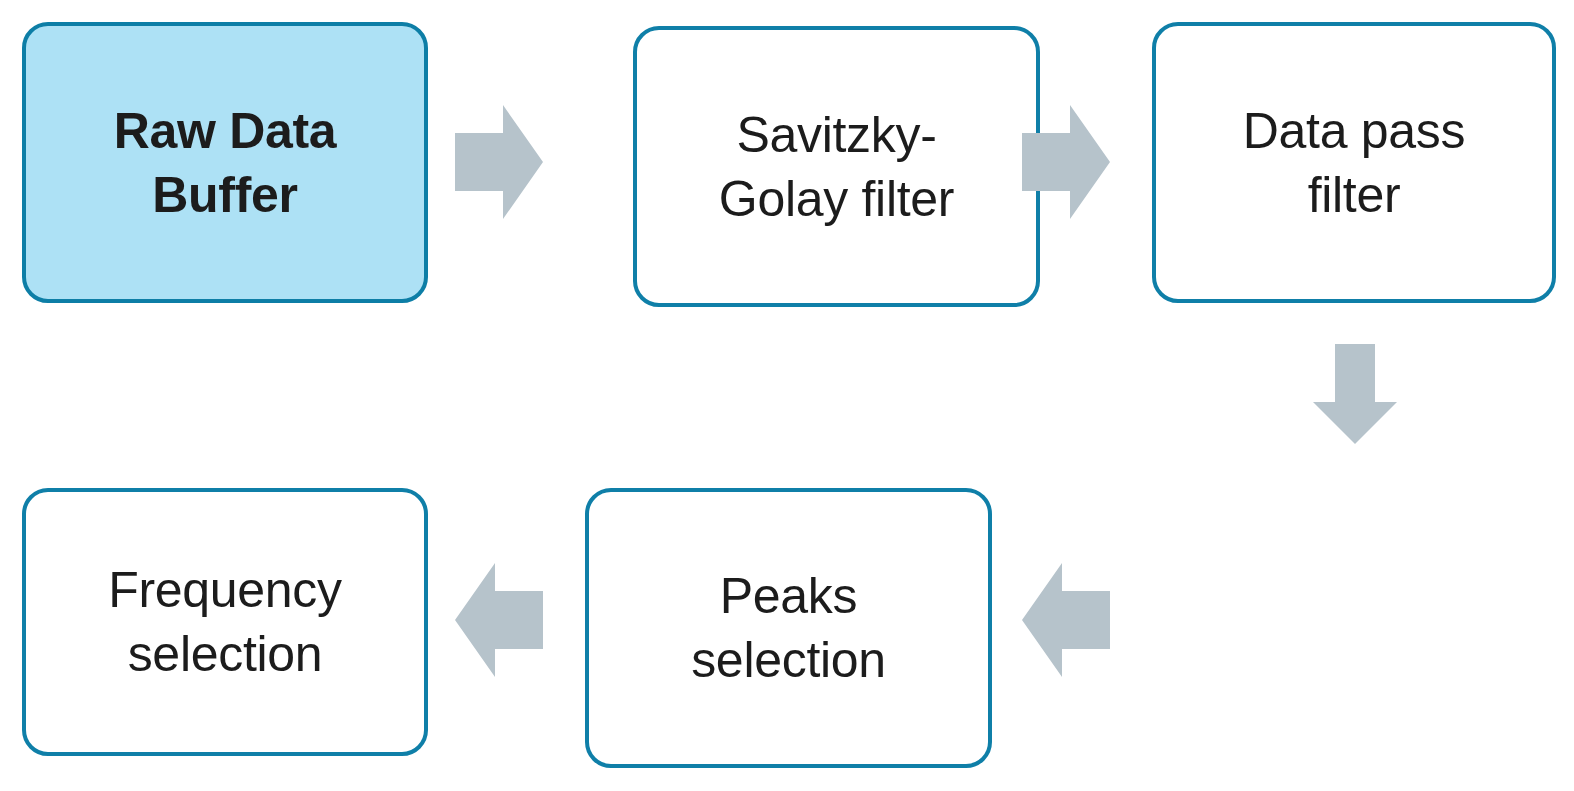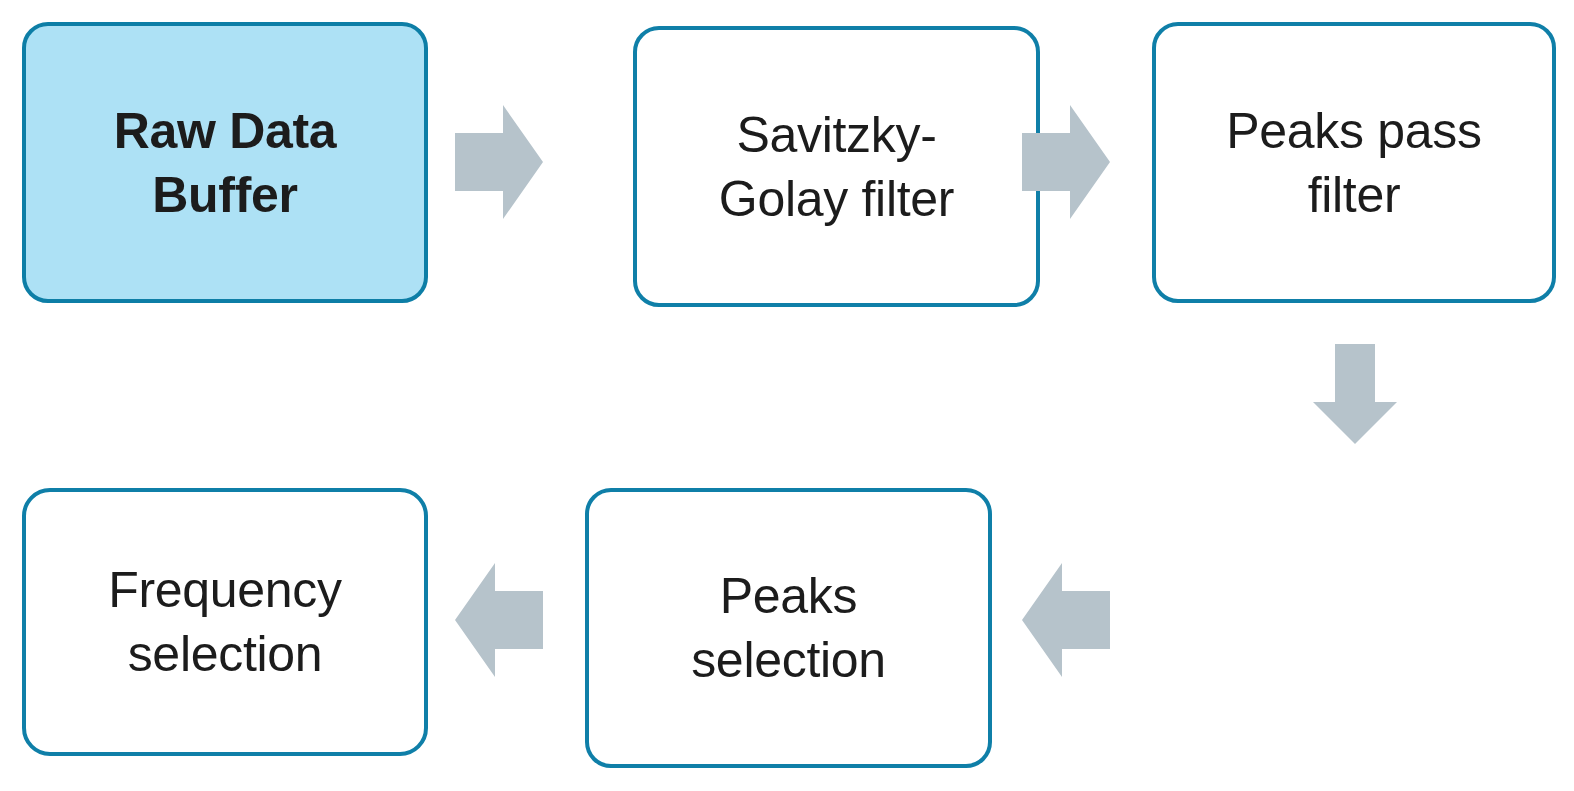--- a/index.html
+++ b/index.html
@@ -43,21 +43,21 @@
     letter-spacing: -0.3px;
     padding: 0 14px;
     white-space: pre-line;
   }
 
   
   #node-raw-data-buffer   { left: 22px;   top: 22px;  width: 406px; height: 281px; font-weight: bold; }
   #node-savitzky-golay    { left: 585px;  top: 26px;  width: 407px; height: 281px; margin-left: 48px; }
   #node-band-pass-filter  { left: 1152px; top: 22px;  width: 404px; height: 281px; }
   
-  #node-frequency-selection { left: 22px;   top: 488px; width: 406px; height: 268px; border-radius: 28px; }
+  #node-frequency-selection { left: 22px;   top: 488px; width: 406px; height: 268px; }
   #node-peaks-extraction    { left: 585px;  top: 488px; width: 407px; height: 280px; }
   #node-psds-computation    { left: 1152px; top: 488px; width: 404px; height: 280px; }
 
   
   .arrow {
     position: absolute;
   }
   .arrow svg { display: block; width: 100%; height: 100%; }
   .arrow svg polygon { fill: #b6c3cb; }
 
@@ -88,21 +88,21 @@
 Golay filter</span>
   </div>
 
   <div class="arrow" id="arrow-savitzky-to-band">
     <svg viewBox="0 0 88 114" preserveAspectRatio="none" aria-hidden="true">
       <polygon points="0,28 48,28 48,0 88,57 48,114 48,86 0,86"></polygon>
     </svg>
   </div>
 
   <div class="node" id="node-band-pass-filter">
-    <span class="node-label">Peaks pass
+    <span class="node-label">Data pass
 filter</span>
   </div>
 
   <div class="arrow" id="arrow-band-to-psds">
     <svg viewBox="0 0 84 100" preserveAspectRatio="none" aria-hidden="true">
       <polygon points="22,0 62,0 62,58 84,58 42,100 0,58 22,58"></polygon>
     </svg>
   </div>
 
   <div class="node" id="node-frequency-selection">

